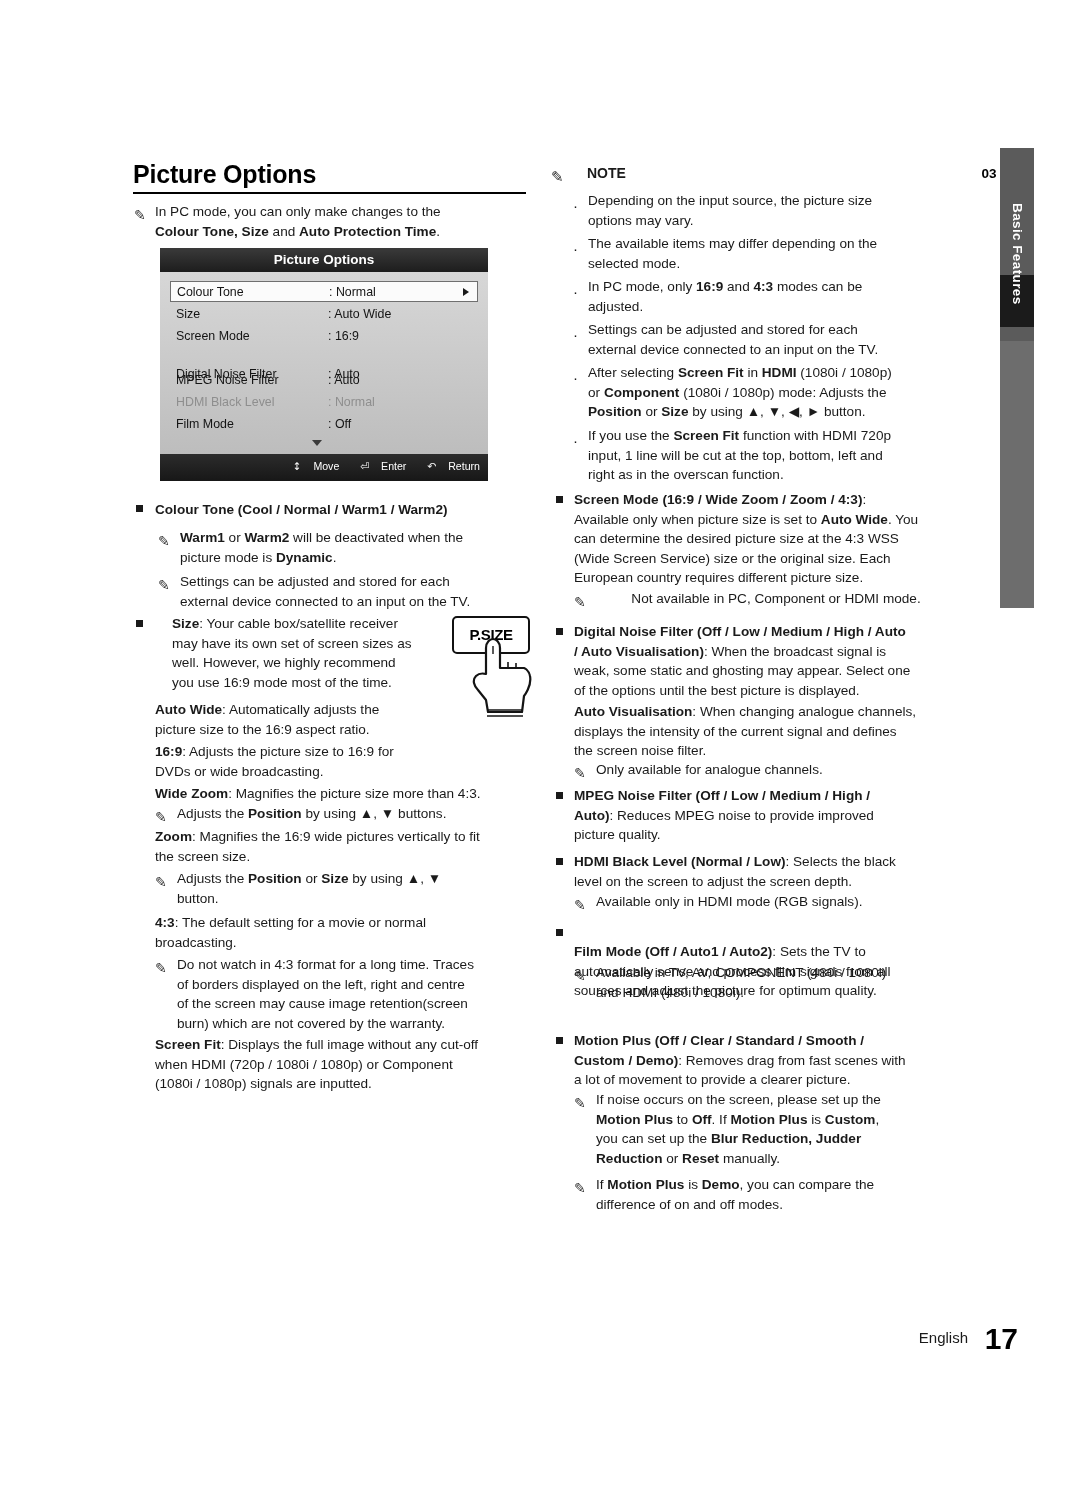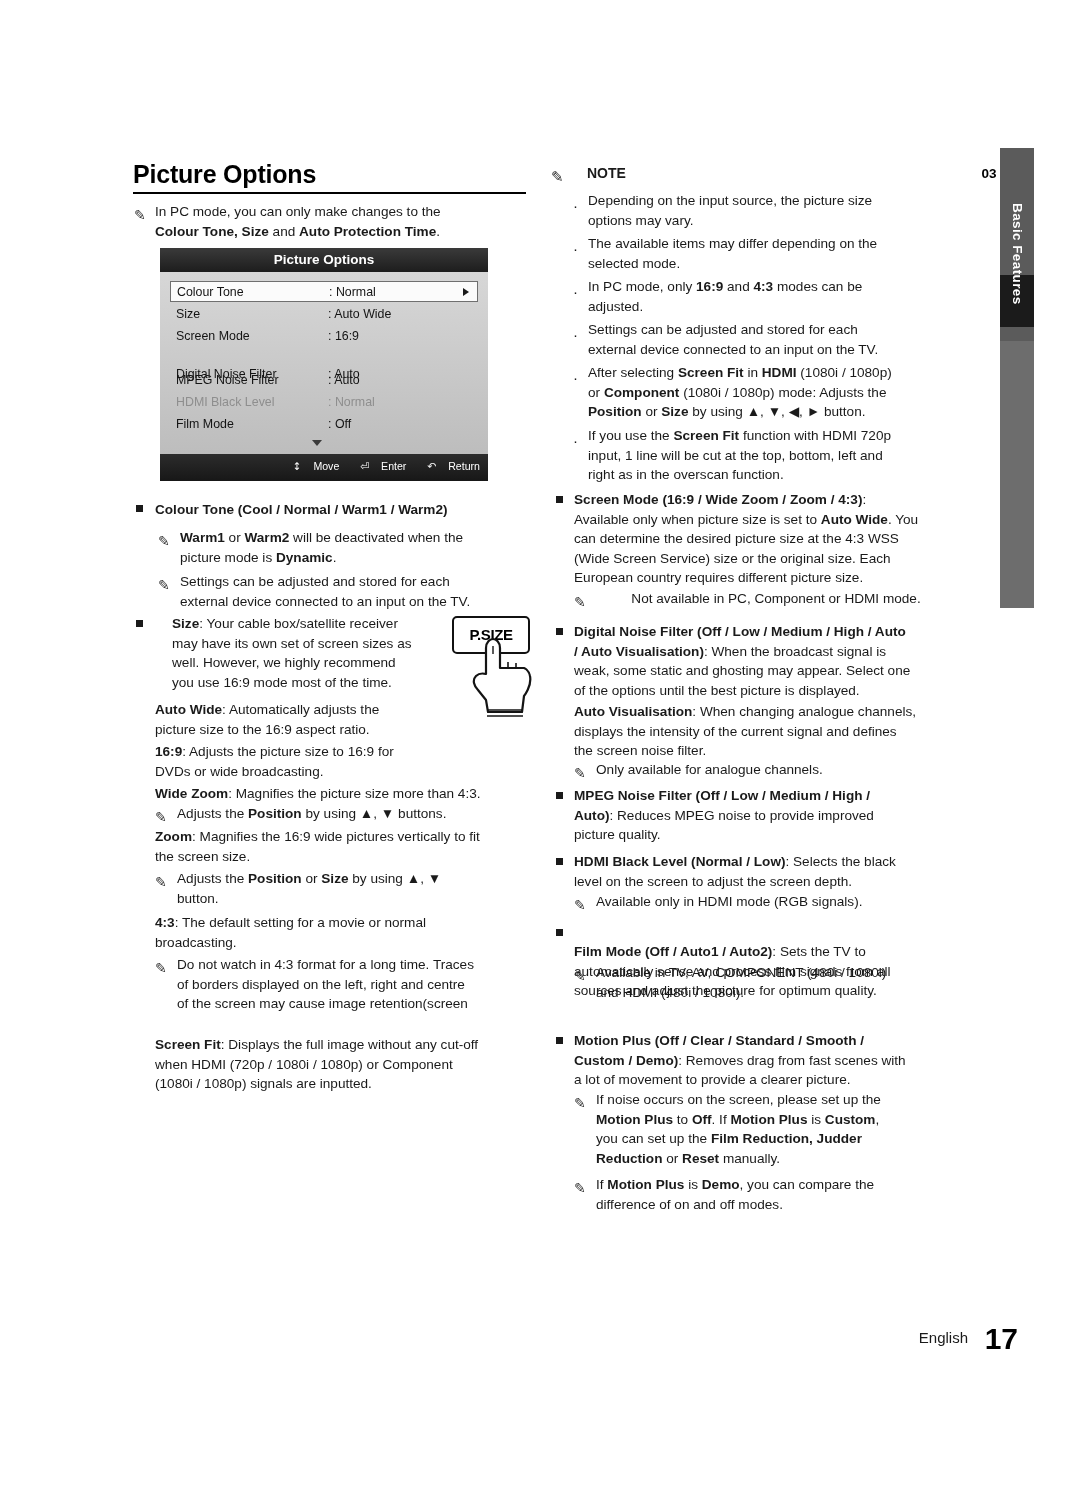--- a/index.html
+++ b/index.html
@@ -359,20 +359,21 @@
 
   <div class="tb" style="left:155px; top:913px; width:340px;">
     <span class="ind"><b>4:3</b><span>: The default setting for a movie or normal</span></span>
     <span class="ind">broadcasting.</span>
   </div>
   <div class="pencil" style="left:155px; top:961px;">✎</div>
   <div class="tb" style="left:177px; top:955px; width:350px;">
     <span class="ind">Do not watch in 4:3 format for a long time. Traces</span>
     <span class="ind">of borders displayed on the left, right and centre</span>
     <span class="ind">of the screen may cause image retention(screen</span>
+    <span class="ind">burn) which are not covered by the warranty.</span>
   </div>
 
   <div class="tb" style="left:155px; top:1035px; width:365px;">
     <span class="ind"><b>Screen Fit</b><span>: Displays the full image without any cut-off</span></span>
     <span class="ind">when HDMI (720p / 1080i / 1080p) or Component</span>
     <span class="ind">(1080i / 1080p) signals are inputted.</span>
   </div>
 
   <div class="pencil" style="left:551px; top:170px; font-size:15px;">✎</div>
   <div class="tb" style="left:587px; top:164px; font-weight:bold; font-size:14px;">NOTE</div>
@@ -471,21 +472,21 @@
   <div class="sq" style="left:556px; top:1037px;"></div>
   <div class="tb" style="left:574px; top:1031px; width:390px;">
     <span class="ind"><b>Motion Plus (Off / Clear / Standard / Smooth /</b></span>
     <span class="ind"><b>Custom / Demo)</b><span>: Removes drag from fast scenes with</span></span>
     <span class="ind">a lot of movement to provide a clearer picture.</span>
   </div>
   <div class="pencil" style="left:574px; top:1096px;">✎</div>
   <div class="tb" style="left:596px; top:1090px; width:365px;">
     <span class="ind">If noise occurs on the screen, please set up the</span>
     <span class="ind"><b>Motion Plus</b><span> to </span><b>Off</b><span>. If </span><b>Motion Plus</b><span> is </span><b>Custom</b><span>,</span></span>
-    <span class="ind"><span>you can set up the </span><b>Film Reduction, Judder</b></span>
+    <span class="ind"><span>you can set up the </span><b>Blur Reduction, Judder</b></span>
     <span class="ind"><b>Reduction</b><span> or </span><b>Reset</b><span> manually.</span></span>
   </div>
   <div class="pencil" style="left:574px; top:1181px;">✎</div>
   <div class="tb" style="left:596px; top:1175px; width:365px;">
     <span class="ind"><span>If </span><b>Motion Plus</b><span> is </span><b>Demo</b><span>, you can compare the</span></span>
     <span class="ind">difference of on and off modes.</span>
   </div>
 
   <div class="footer-en">English</div>
   <div class="footer-num">17</div>

